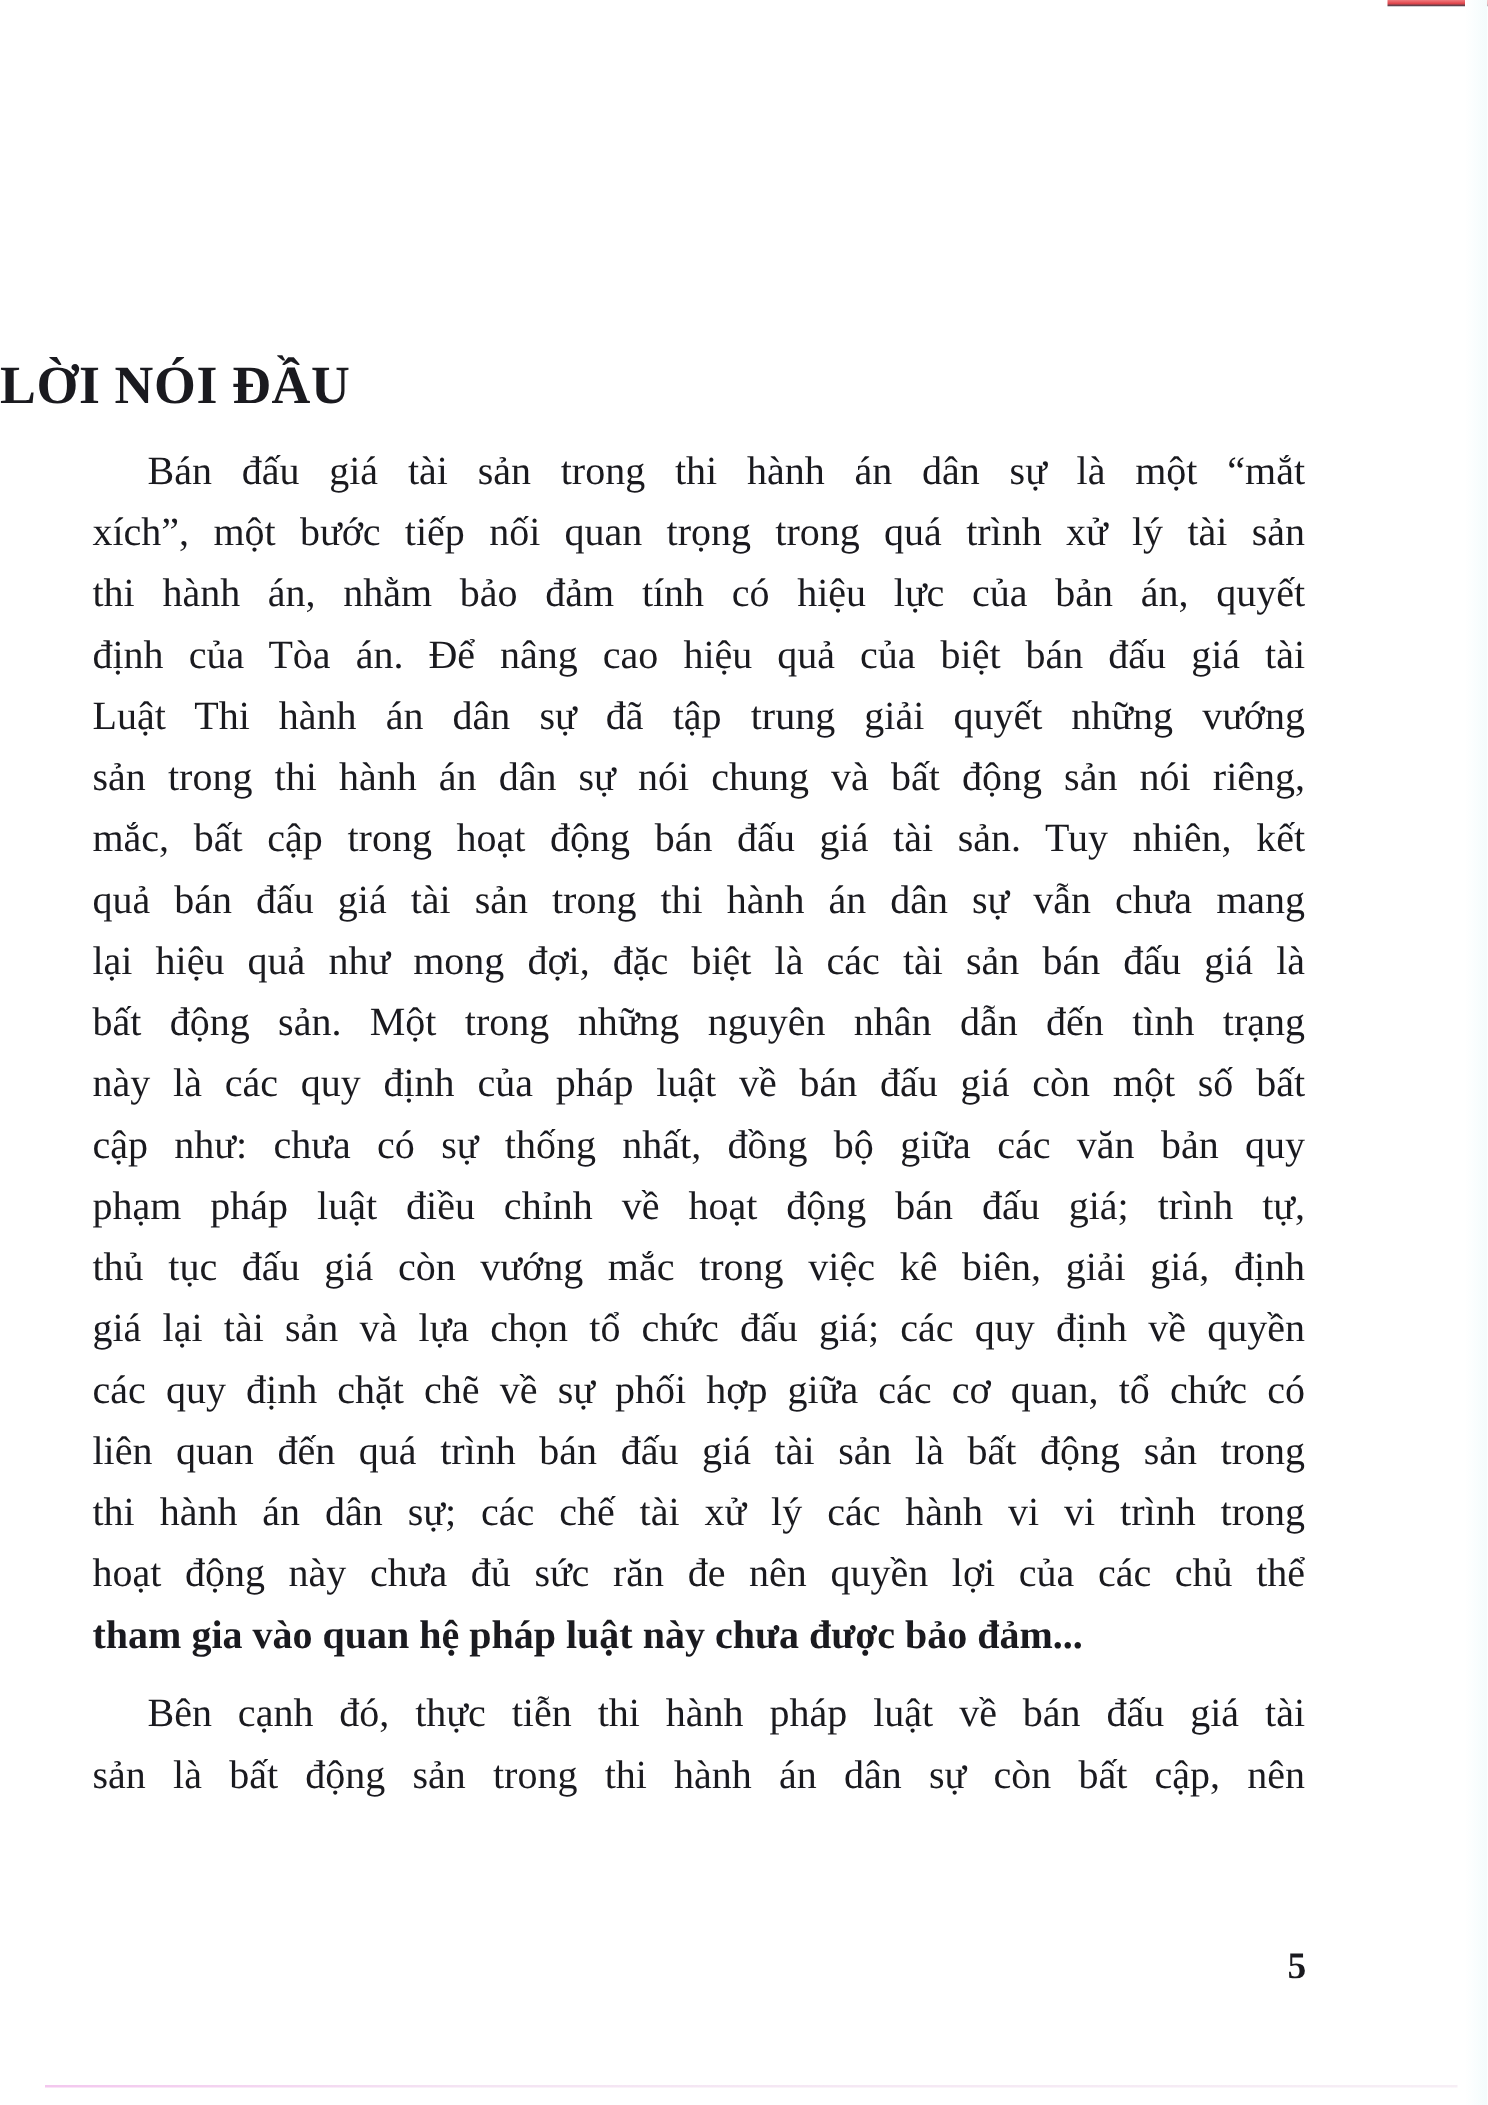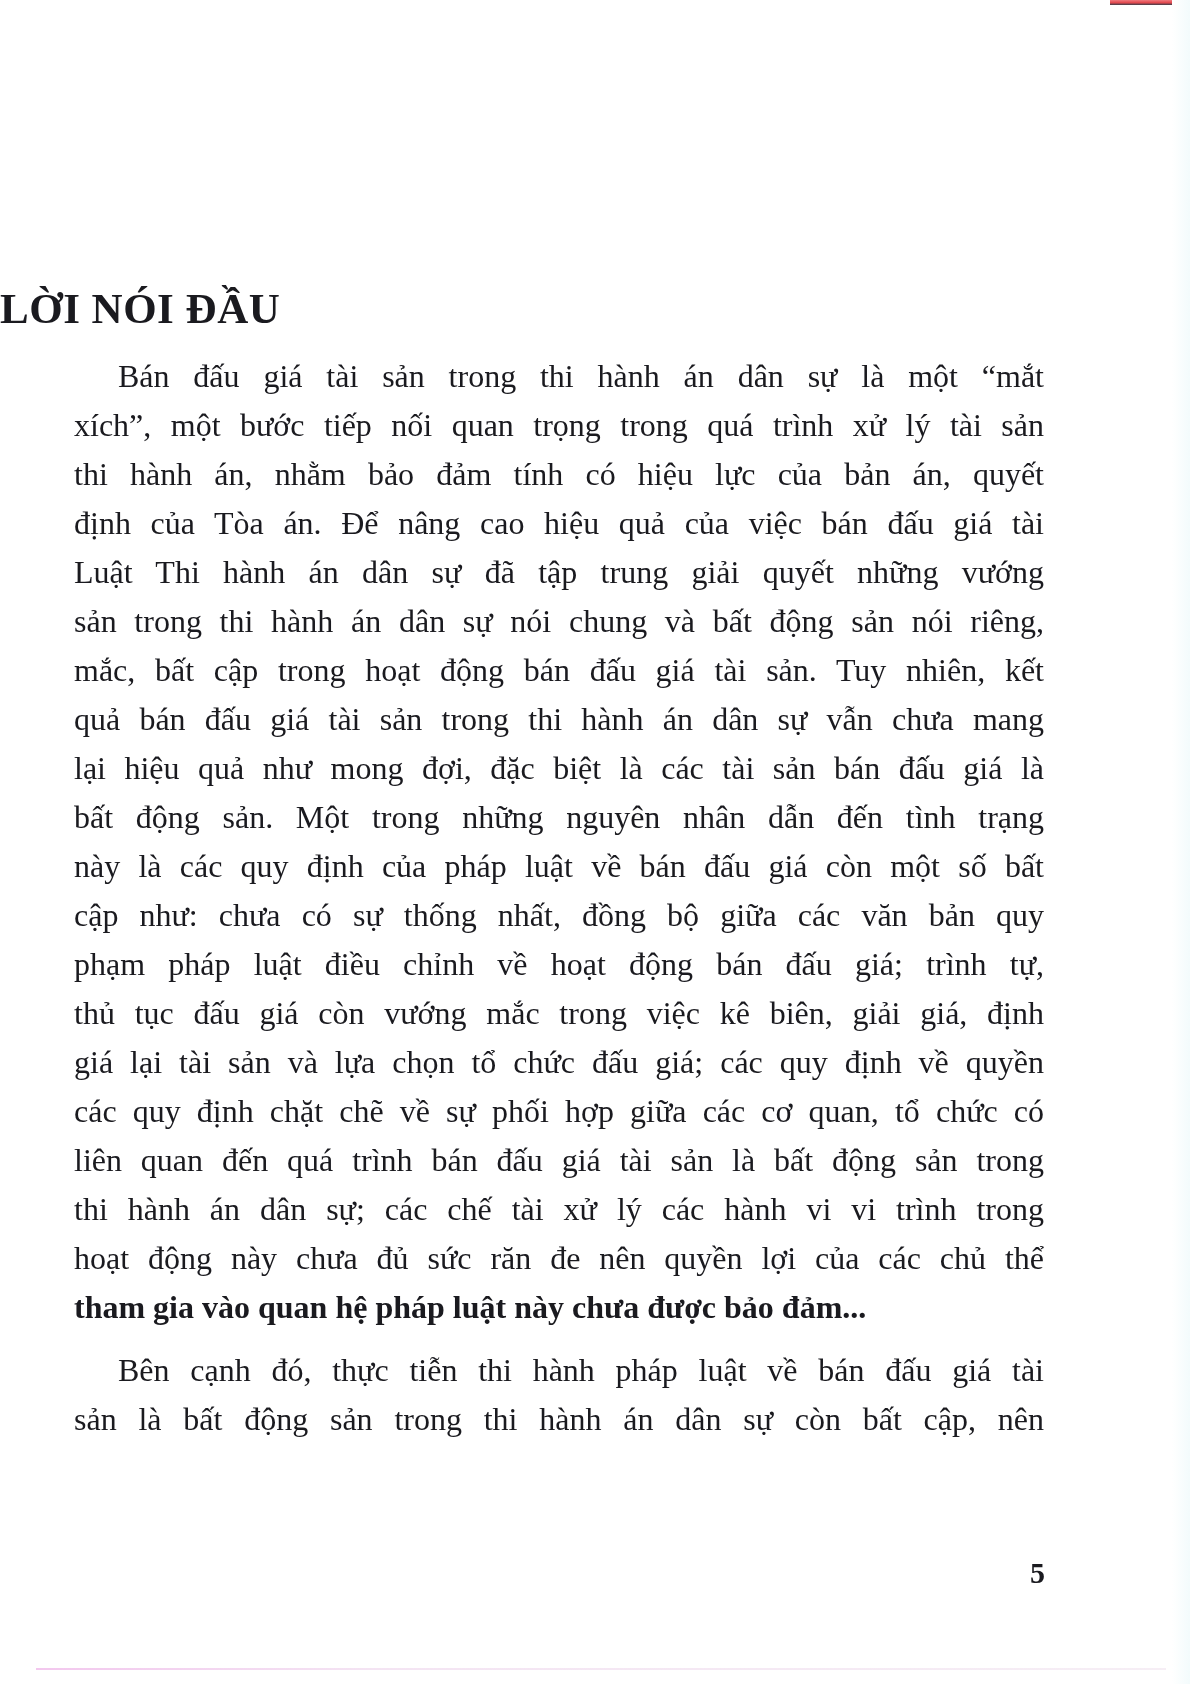--- a/index.html
+++ b/index.html
@@ -99,21 +99,21 @@
 <div class="bottom-edge"></div>
 
 <div class="page">
   <h1 class="title">LỜI NÓI ĐẦU</h1>
 
   <div class="body-text">
     <div>
       <span class="line indent">Bán đấu giá tài sản trong thi hành án dân sự là một “mắt</span>
       <span class="line">xích”, một bước tiếp nối quan trọng trong quá trình xử lý tài sản</span>
       <span class="line">thi hành án, nhằm bảo đảm tính có hiệu lực của bản án, quyết</span>
-      <span class="line">định của Tòa án. Để nâng cao hiệu quả của việc bán đấu giá tài</span>
+      <span class="line">định của Tòa án. Để nâng cao hiệu quả của biệt bán đấu giá tài</span>
       <span class="line">Luật Thi hành án dân sự đã tập trung giải quyết những vướng</span>
       <span class="line">sản trong thi hành án dân sự nói chung và bất động sản nói riêng,</span>
       <span class="line">mắc, bất cập trong hoạt động bán đấu giá tài sản. Tuy nhiên, kết</span>
       <span class="line">quả bán đấu giá tài sản trong thi hành án dân sự vẫn chưa mang</span>
       <span class="line">lại hiệu quả như mong đợi, đặc biệt là các tài sản bán đấu giá là</span>
       <span class="line">bất động sản. Một trong những nguyên nhân dẫn đến tình trạng</span>
       <span class="line">này là các quy định của pháp luật về bán đấu giá còn một số bất</span>
       <span class="line">cập như: chưa có sự thống nhất, đồng bộ giữa các văn bản quy</span>
       <span class="line">phạm pháp luật điều chỉnh về hoạt động bán đấu giá; trình tự,</span>
       <span class="line">thủ tục đấu giá còn vướng mắc trong việc kê biên, giải giá, định</span>

